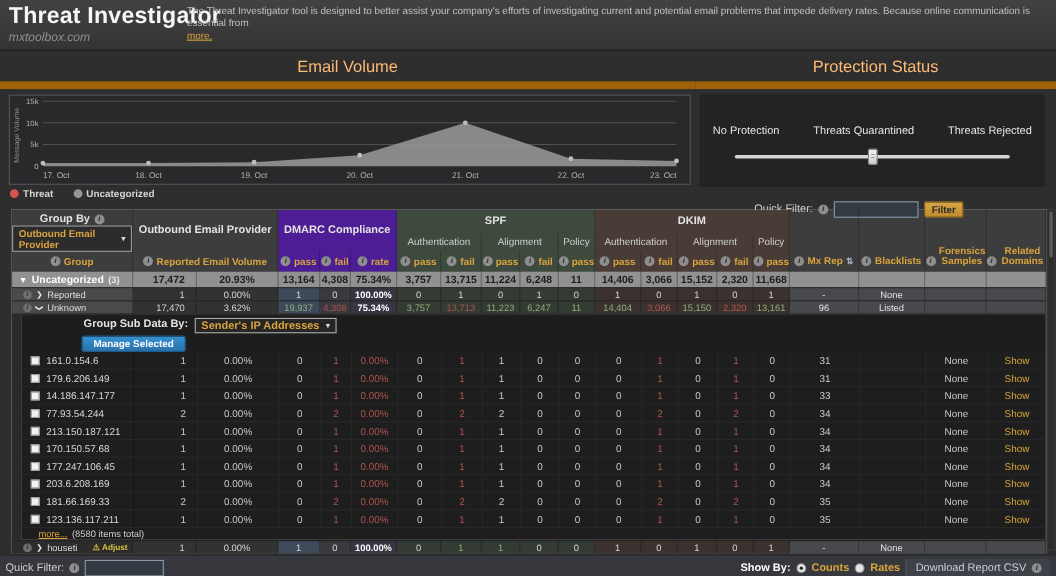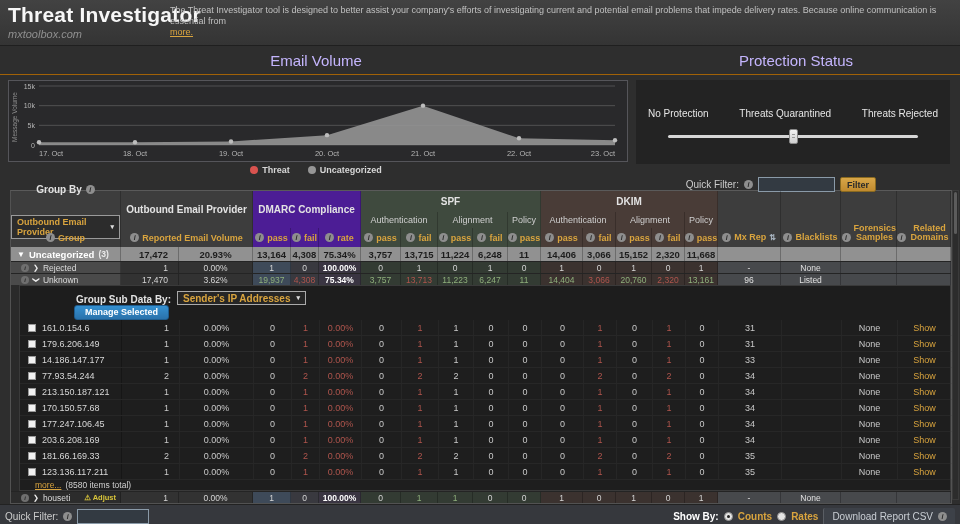--- a/index.html
+++ b/index.html
@@ -14,25 +14,25 @@
   .app-title{font-size:21px;font-weight:600;color:#f7f7f7;letter-spacing:.2px;white-space:nowrap}
   .site{font-size:11px;font-style:italic;color:#8f8f8f;margin-top:1px}
   .desc{font-size:9px;line-height:11px;color:#c0c0c0;padding-top:2px}
   .desc span{display:block}
   .more{display:inline-block;color:#d9a43e;text-decoration:underline;cursor:pointer}
 
   
   .panels{display:flex;height:144px}
   .ev{width:632px;flex:none}
   .ps{width:328px;flex:none}
-  .panels h2{font-size:15px;font-weight:400;color:#c4b5fd;text-align:center;
-             padding:6px 0 5px 0;border-bottom:1px solid #a16207}
+  .panels h2{font-size:15px;font-weight:400;color:#fdba74;text-align:center;
+             padding:6px 0 5px 0;border-bottom:7px solid #a16207}
   .chart-panel{margin:5px 4px 0 8px;height:82px;background:#29292b;border:1px solid #55555a}
   .chart-panel svg{display:block}
-  .legend{margin-top:3px;text-align:center;font-size:9px;font-weight:bold;color:#d6d6d6}
+  .legend{margin-top:3px;text-align:left;font-size:9px;font-weight:bold;color:#d6d6d6}
   .lg-item{display:inline-flex;align-items:center;gap:4px;margin:0 9px}
   .lg-dot{width:8px;height:8px;border-radius:50%;display:inline-block}
 
   .ps-panel{margin:5px 10px 0 4px;height:84px;background:#232323;position:relative}
   .ps-labels{display:flex;justify-content:space-between;padding:28px 12px 0 12px;
              font-size:10px;color:#e6e6e6}
   .slider{position:relative;margin:10px 32px 0 32px;height:16px}
   .slider .track{position:absolute;left:0;right:0;top:6px;height:3px;background:#d6d6d6;border-radius:2px}
   .slider .handle{position:absolute;left:50%;top:0;width:9px;height:15px;margin-left:-4px;
                   background:linear-gradient(#f2f2f2,#cfcfcf);border:1px solid #8a8a8a;border-radius:2px}
@@ -54,21 +54,21 @@
   
   .tbl{--cols:110px 58px 74px 38px 28px 42px 40px 37px 35px 35px 33px 42px 33px 36px 33px 33px 63px 60px 56px 54px;
        width:942px;margin-left:10px;border:1px solid #525252;border-top:1px solid #5a5a5a;background:#2a2a2a}
   .thead{display:grid;grid-template-columns:var(--cols);grid-template-rows:21px 16px 19px;background:#3d3d3d}
   .hc{display:flex;align-items:center;justify-content:center;font-size:9px;color:#e3e3e3;
       border-right:1px solid rgba(0,0,0,.22);gap:3px}
   .hc.title{font-weight:bold;font-size:10px}
   .hc.sub{color:#d9a43e;font-weight:bold}
   .hc.subgrp{color:#cfcfcf}
   .bg-dm{background:#4c1d95}.bg-spf{background:#3f4a3e}.bg-dk{background:#493c37}
-  .a-gb{grid-area:1/1/3/2;flex-direction:column;justify-content:center;padding-top:3px;gap:20px}
+  .a-gb{grid-area:1/1/3/2;flex-direction:column;justify-content:space-between;padding-top:3px;gap:0}
   .gb-title{display:flex;align-items:center;gap:4px;font-weight:bold;font-size:10px}
   .gb-dd{display:flex;align-items:center;gap:5px;border:1px solid #9a9a9a;background:#2c2c2c;
          color:#d9a43e;font-weight:bold;font-size:9px;padding:1px 5px;cursor:pointer}
   .gb-dd .caret{color:#ddd;font-size:7px}
   .a-gbsub{grid-area:3/1/4/2}
   .a-vol{grid-area:1/2/3/4}.a-volsub{grid-area:3/2/4/4}
   .a-dm{grid-area:1/4/3/7}.a-dm1{grid-area:3/4/4/5}.a-dm2{grid-area:3/5/4/6}.a-dm3{grid-area:3/6/4/7}
   .a-spf{grid-area:1/7/2/12}
   .a-spfa{grid-area:2/7/3/9}.a-spfl{grid-area:2/9/3/11}.a-spfp{grid-area:2/11/3/12}
   .a-s1{grid-area:3/7/4/8}.a-s2{grid-area:3/8/4/9}.a-s3{grid-area:3/9/4/10}.a-s4{grid-area:3/10/4/11}.a-s5{grid-area:3/11/4/12}
@@ -104,21 +104,21 @@
   .chev.down{transform:rotate(90deg)}
   .lc .ifo{width:8px;height:8px;line-height:8px;background:#6f6f6f;font-size:6px}
   .warn{margin-left:auto;margin-right:4px;color:#d8c43a;font-size:7.5px;font-weight:bold;cursor:pointer}
 
   .t-g{color:#8fb07c !important}.t-r{color:#b0554d !important}
   .t-b{color:#ffffff !important;font-weight:bold}.t-o{color:#d9a43e !important;cursor:pointer}
 
   
   .subpanel{height:35px;margin-left:8px;background:#1d1d1d;border:1px solid #3a3a3a;border-bottom:none;
             padding:3px 0 0 56px;position:relative}
-  .gsd-row{display:flex;align-items:flex-end;gap:6px;height:16px}
+  .gsd-row{display:flex;align-items:flex-start;gap:6px;height:16px}
   .gsd-label{font-size:10px;font-weight:bold;color:#e3e3e3}
   .gsd-dd{display:flex;align-items:center;gap:6px;background:#262626;border:1px solid #aaaaaa;
           color:#d9a43e;font-size:10px;font-weight:bold;padding:0 5px;height:14px;cursor:pointer}
   .gsd-dd .caret{color:#ddd;font-size:7px}
   .manage-btn{position:absolute;left:54px;top:19px;background:linear-gradient(#3590d0,#2a72ab);
           border:1px solid #1e5c8e;color:#fff;font-weight:bold;font-size:9px;padding:1px 10px 2px 10px;
           border-radius:3px;font-family:"Liberation Sans",sans-serif;cursor:pointer}
   .ipwrap{margin-left:8px;background:#1e1e1e;border:1px solid #3a3a3a;border-top:none}
   .ipwrap .trow{--cols:102px 58px 74px 38px 28px 42px 40px 37px 35px 35px 33px 42px 33px 36px 33px 33px 63px 60px 56px 54px;
                 height:16px;font-size:9px;border-bottom:1px solid #272727}
@@ -348,21 +348,21 @@
           <div class="cell c14">11,668</div>
           <div class="cell c15"></div>
           <div class="cell c16"></div>
           <div class="cell c17"></div>
           <div class="cell c18"></div>
         </div>
         <div class="trow grp">
           <div class="lc">
             <span class="ifo">i</span>
             <span class="chev">❯</span>
-            <span>Rejected</span>
+            <span>Reported</span>
           </div>
           <div class="cell c0 t-w">1</div>
           <div class="cell c1 t-w">0.00%</div>
           <div class="cell c2 t-w">1</div>
           <div class="cell c3 t-w">0</div>
           <div class="cell c4 t-b">100.00%</div>
           <div class="cell c5 t-w">0</div>
           <div class="cell c6 t-w">1</div>
           <div class="cell c7 t-w">0</div>
           <div class="cell c8 t-w">1</div>
@@ -388,21 +388,21 @@
           <div class="cell c2 t-g">19,937</div>
           <div class="cell c3 t-r">4,308</div>
           <div class="cell c4 t-b">75.34%</div>
           <div class="cell c5 t-g">3,757</div>
           <div class="cell c6 t-r">13,713</div>
           <div class="cell c7 t-g">11,223</div>
           <div class="cell c8 t-g">6,247</div>
           <div class="cell c9 t-g">11</div>
           <div class="cell c10 t-g">14,404</div>
           <div class="cell c11 t-r">3,066</div>
-          <div class="cell c12 t-g">20,760</div>
+          <div class="cell c12 t-g">15,150</div>
           <div class="cell c13 t-r">2,320</div>
           <div class="cell c14 t-g">13,161</div>
           <div class="cell c15 t-w">96</div>
           <div class="cell c16 t-w">Listed</div>
           <div class="cell c17"></div>
           <div class="cell c18"></div>
         </div>
       </div>
 
     <div class="subpanel">

